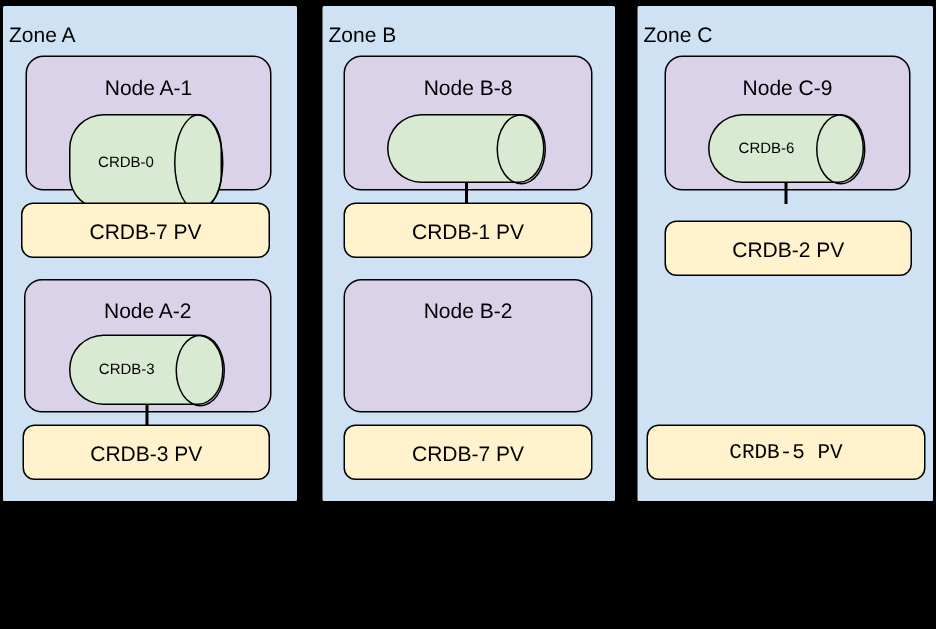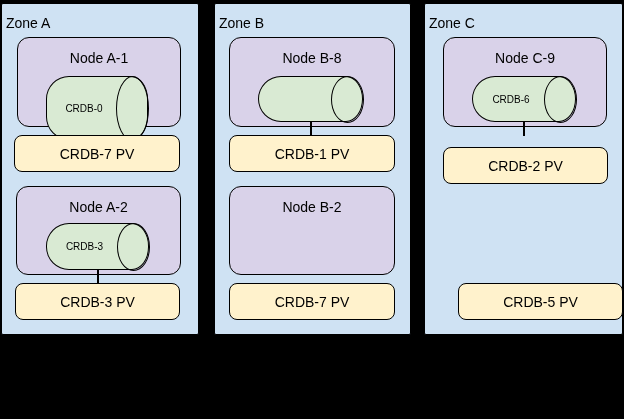--- a/index.html
+++ b/index.html
@@ -118,13 +118,13 @@
   <div class="cyl-cap"></div>
   <div class="cyl-label">CRDB-3</div>
 </div>
 
 <div class="pv" style="left:14px; top:135px; width:166px;">CRDB-7 PV</div>
 <div class="pv" style="left:229px; top:135px; width:166px;">CRDB-1 PV</div>
 <div class="pv" style="left:443px; top:147px; width:165px;">CRDB-2 PV</div>
 
 <div class="pv" style="left:15px; top:283px; width:165px;text-align:right;">CRDB-3 PV</div>
 <div class="pv" style="left:229px; top:283px; width:166px;">CRDB-7 PV</div>
-<div class="pv" style="left:458px; top:283px; width:165px;">CRDB-5 PV</div>
+<div class="pv" style="left:431px; top:283px; width:186px;font-family:Liberation Mono, monospace;">CRDB-5 PV</div>
 
 </body></html>

